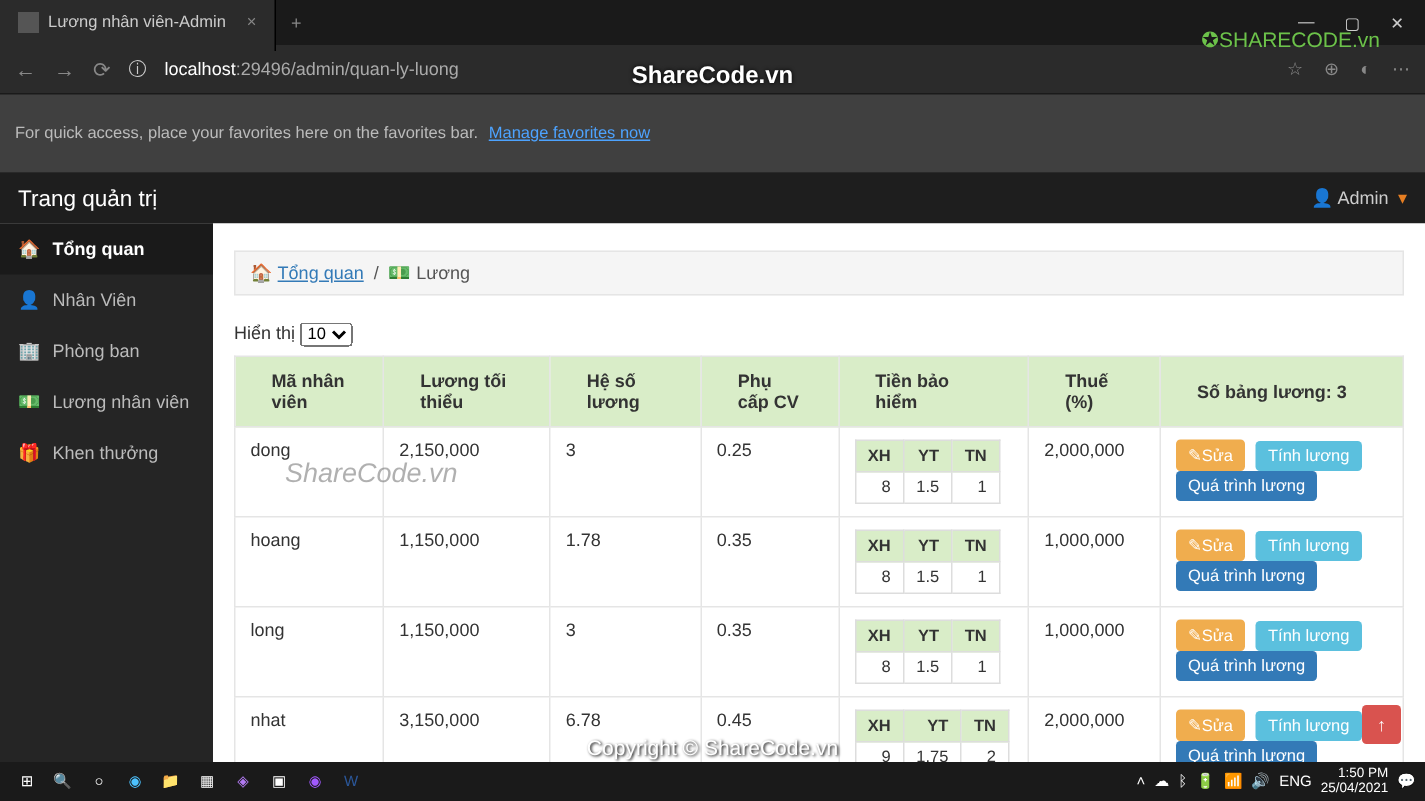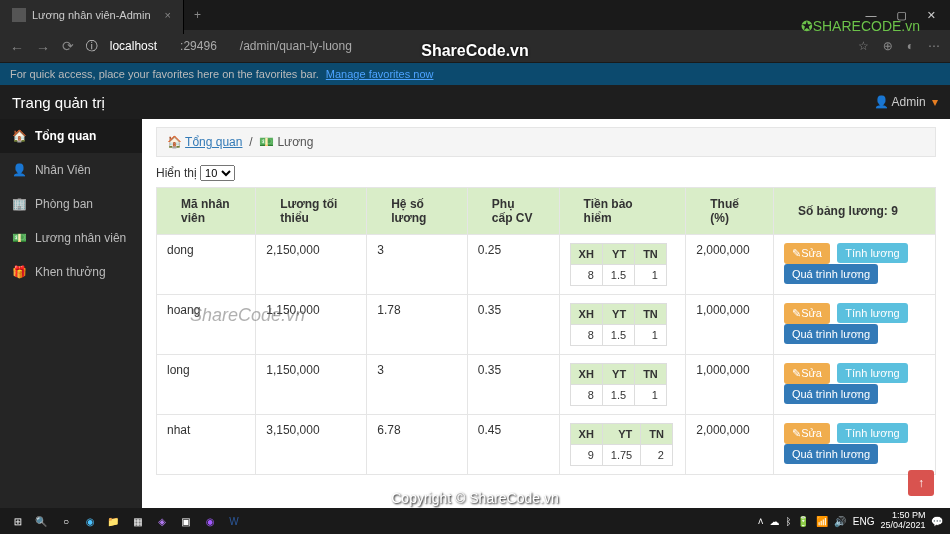--- a/index.html
+++ b/index.html
@@ -10,45 +10,45 @@
 .tab { background: #2b2b2b; padding: 12px 12px; display: flex; align-items: center; gap: 6px; font-size: 11px; border-right: 1px solid #000; }
 .tab-icon { width: 14px; height: 14px; background: #555; }
 .tab-close { margin-left: 8px; color: #888; cursor: pointer; }
 .newtab { padding: 0 10px; color: #888; cursor: pointer; }
 .winbtns { margin-left: auto; display: flex; gap: 20px; padding: 0 14px; color: #ccc; font-size: 11px; }
 
 .addrbar { background: #2b2b2b; height: 32px; display: flex; align-items: center; gap: 12px; padding: 0 10px; color: #ccc; font-size: 12px; }
 .nav-arrow { color: #888; font-size: 14px; cursor: pointer; }
 .url { flex: 1; }
 .url .host { color: #fff; }
-.url .path { color: #aaa; padding-left: 23px; }
+.url .path { color: #aaa; }
 .addr-icons { display: flex; gap: 14px; color: #888; }
 
-.favbar { background: #0c4a6e; color: #bbb; font-size: 11px; padding: 5px 10px; border-top: 1px solid #1a1a1a; }
+.favbar { background: #404040; color: #bbb; font-size: 11px; padding: 20px 10px; border-top: 1px solid #1a1a1a; }
 .favbar a { color: #4da3ff; text-decoration: underline; margin-left: 4px; }
 
 
 .logo-sharecode { position: absolute; top: 18px; right: 30px; color: #6cc24a; font-weight: normal; font-size: 14px; z-index: 100; }
 .watermark-center { position: absolute; top: 42px; left: 50%; transform: translateX(-50%); color: #fff; font-weight: bold; font-size: 16px; text-shadow: 0 0 3px #000; z-index: 100; }
 .watermark2 { position: absolute; top: 305px; left: 190px; color: rgba(80,80,80,0.45); font-size: 18px; font-style: italic; z-index: 100; pointer-events:none;}
 .copyright { position: absolute; bottom: 28px; left: 50%; transform: translateX(-50%); color: #fff; text-shadow: 1px 1px 2px #000; font-size: 14px; z-index: 100; }
 
 
 .app-header { background: #1e1e1e; color: #fff; height: 34px; display: flex; align-items: center; padding: 0 12px; font-size: 15px; }
 .app-user { margin-left: auto; font-size: 12px; color: #ccc; }
 .app-user .caret { color: #e67e22; margin-left: 3px; }
 
 
 .layout { display: flex; height: calc(534px - 30px - 32px - 22px - 34px - 26px); background: #fff; }
 .sidebar { width: 142px; background: #252525; color: #bbb; font-size: 12px; }
 .sidebar .item { padding: 10px 12px; display: flex; align-items: center; gap: 8px; cursor: pointer; }
 .sidebar .item.active { background: #1a1a1a; color: #fff; font-weight: bold; }
 
 .content { flex: 1; background: #fff; padding: 0 14px; overflow: hidden; position: relative; }
-.crumb { background: #f5f5f5; border: 1px solid #e5e5e5; padding: 7px 10px; margin: 8px 0; font-size: 12px; color: #555; }
+.crumb { background: #f5f5f5; border: 1px solid #e5e5e5; padding: 7px 10px; margin: 18px 0; font-size: 12px; color: #555; }
 .crumb a { color: #337ab7; }
 
 .btns { margin: 8px 0; }
 .btn { display: inline-block; padding: 6px 12px; border-radius: 3px; color: #fff; font-size: 12px; cursor: pointer; margin-right: 4px; border: none; }
 .btn-primary { background: #337ab7; }
 .btn-info { background: #5bc0de; }
 .btn-warning { background: #f0ad4e; }
 .btn-sm { padding: 4px 8px; font-size: 11px; }
 
 .controls { display: flex; justify-content: space-between; align-items: center; font-size: 12px; margin: 6px 0; }
@@ -168,21 +168,21 @@
 
     <table class="tbl">
       <thead>
         <tr>
           <th>Mã nhân viên</th>
           <th>Lương tối thiểu</th>
           <th>Hệ số lương</th>
           <th>Phụ cấp CV</th>
           <th>Tiền bảo hiểm</th>
           <th>Thuế (%)</th>
-          <th>Số bảng lương: 9</th>
+          <th>Số bảng lương: 3</th>
         </tr>
       </thead>
       <tbody id="rows">
           <tr>
             <td>dong</td>
             <td>2,150,000</td>
             <td>3</td>
             <td>0.25</td>
             <td>
               <table class="mini">

